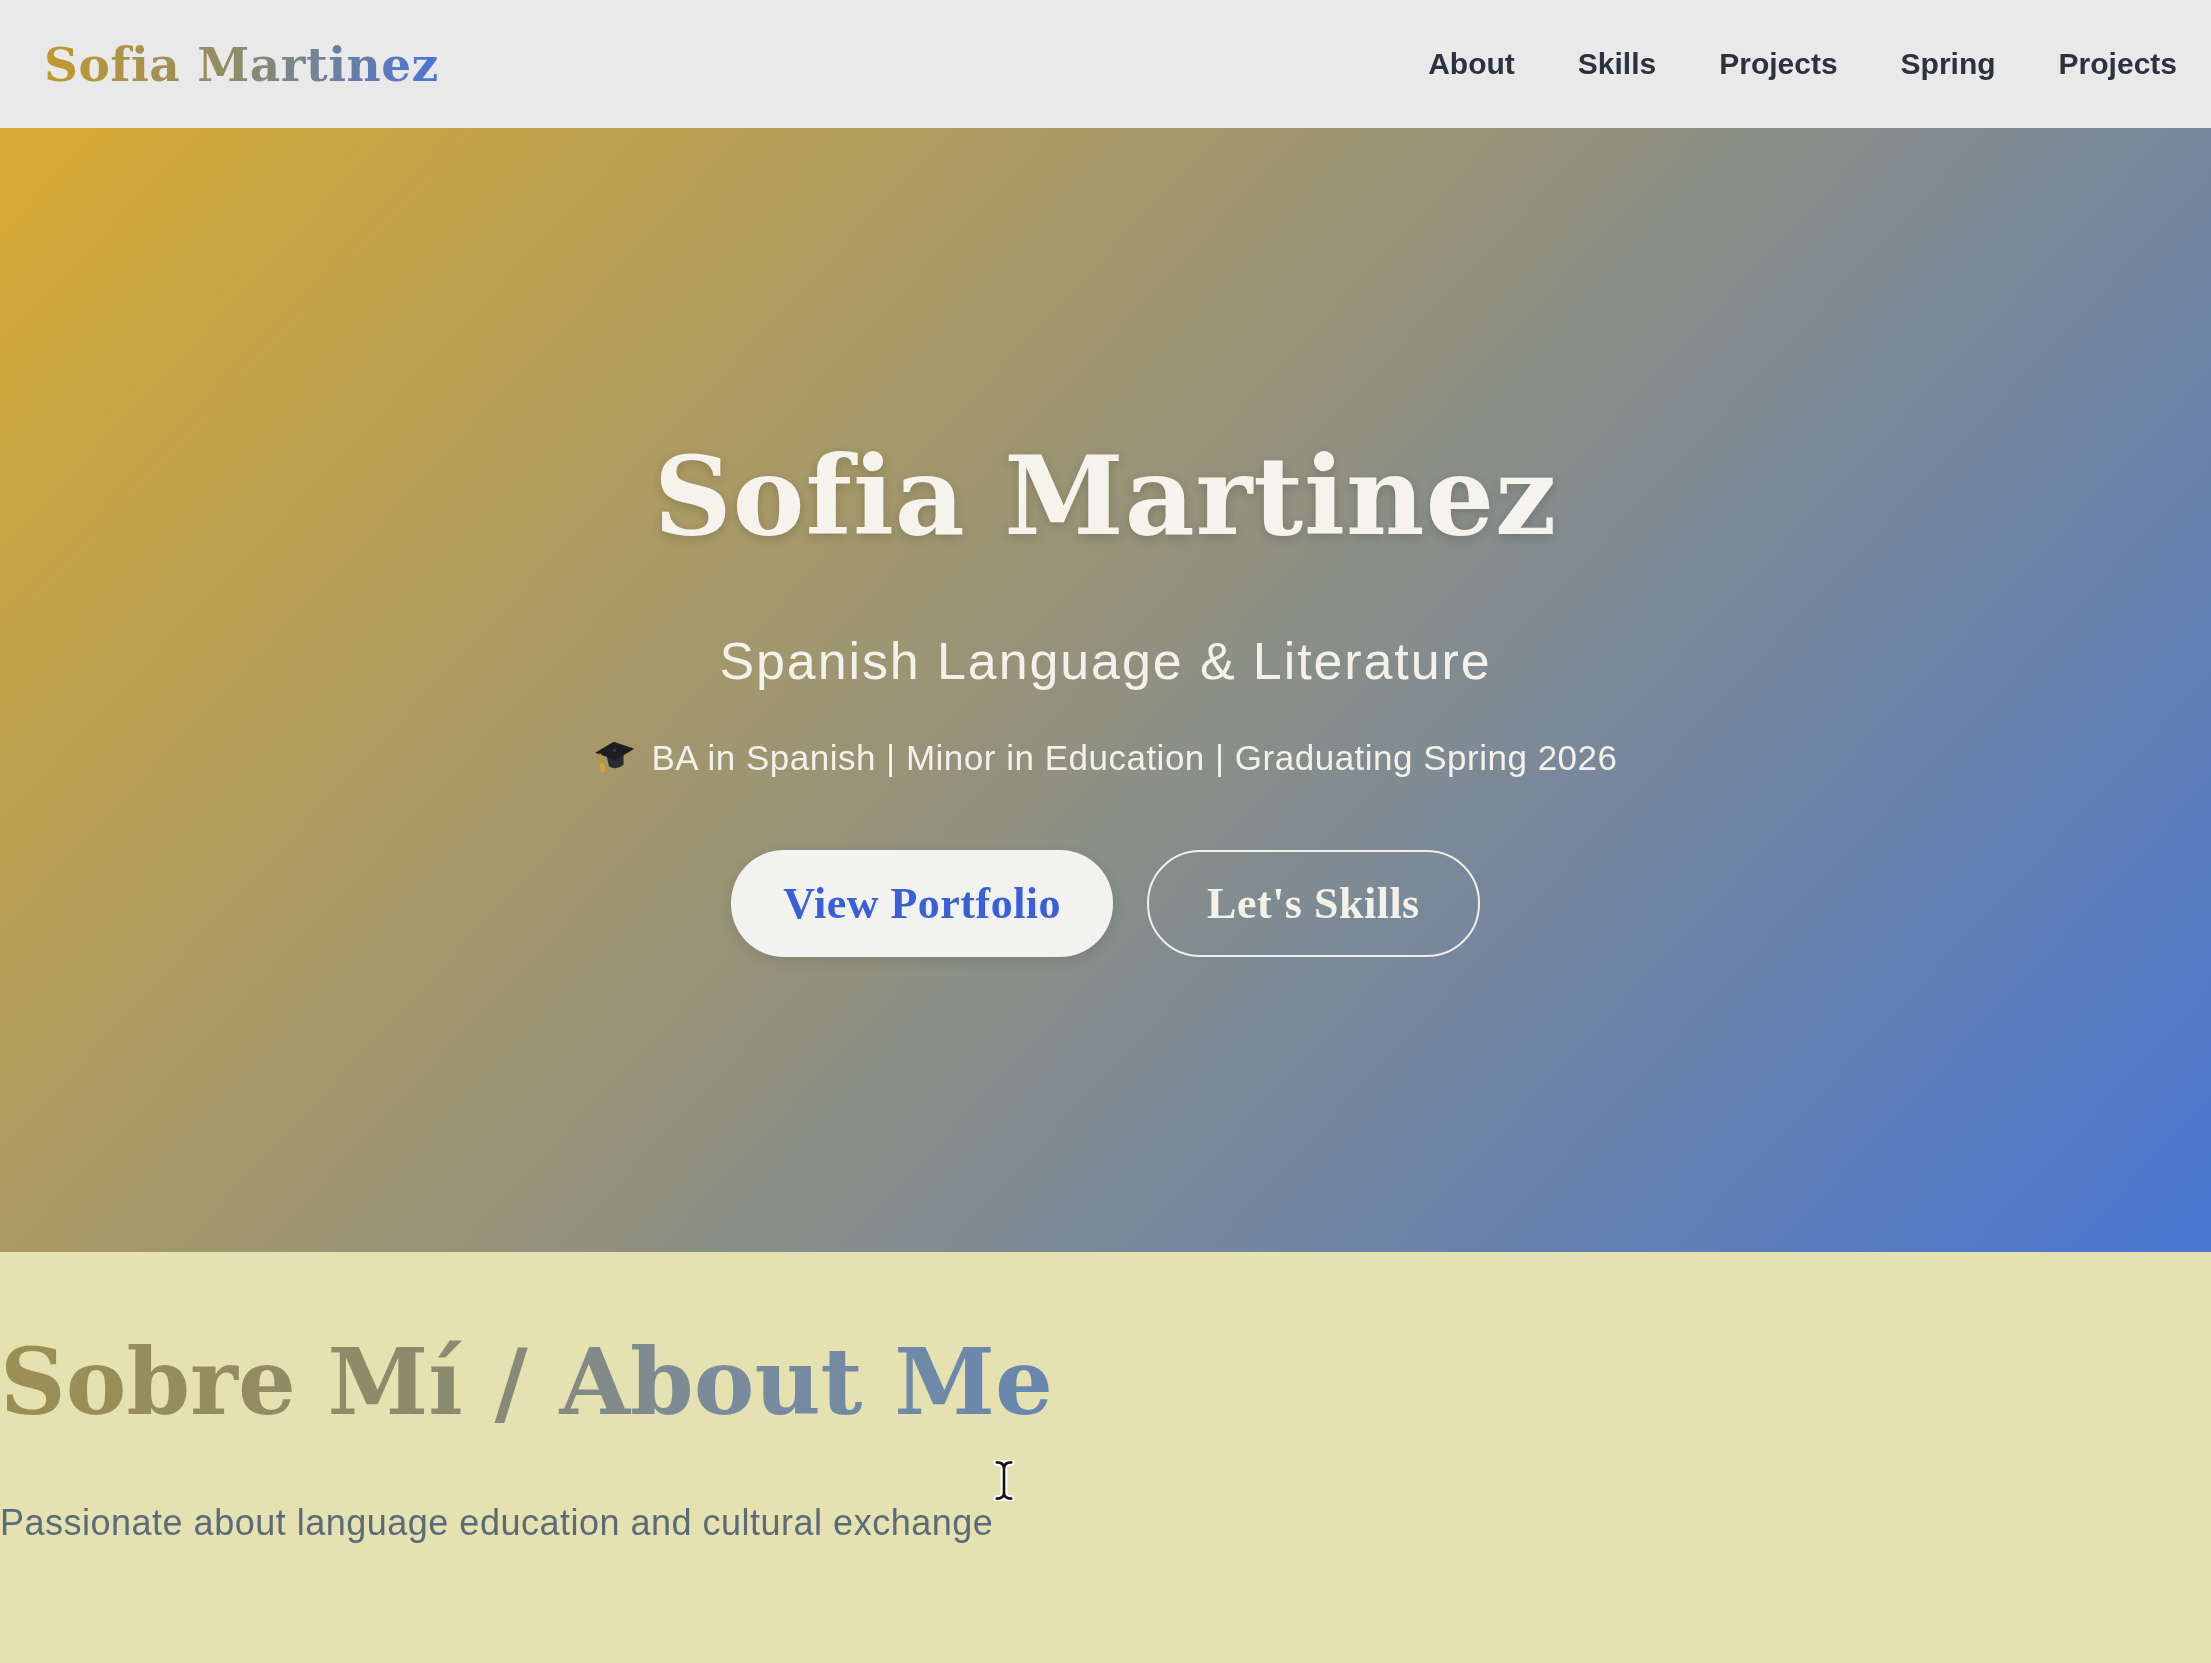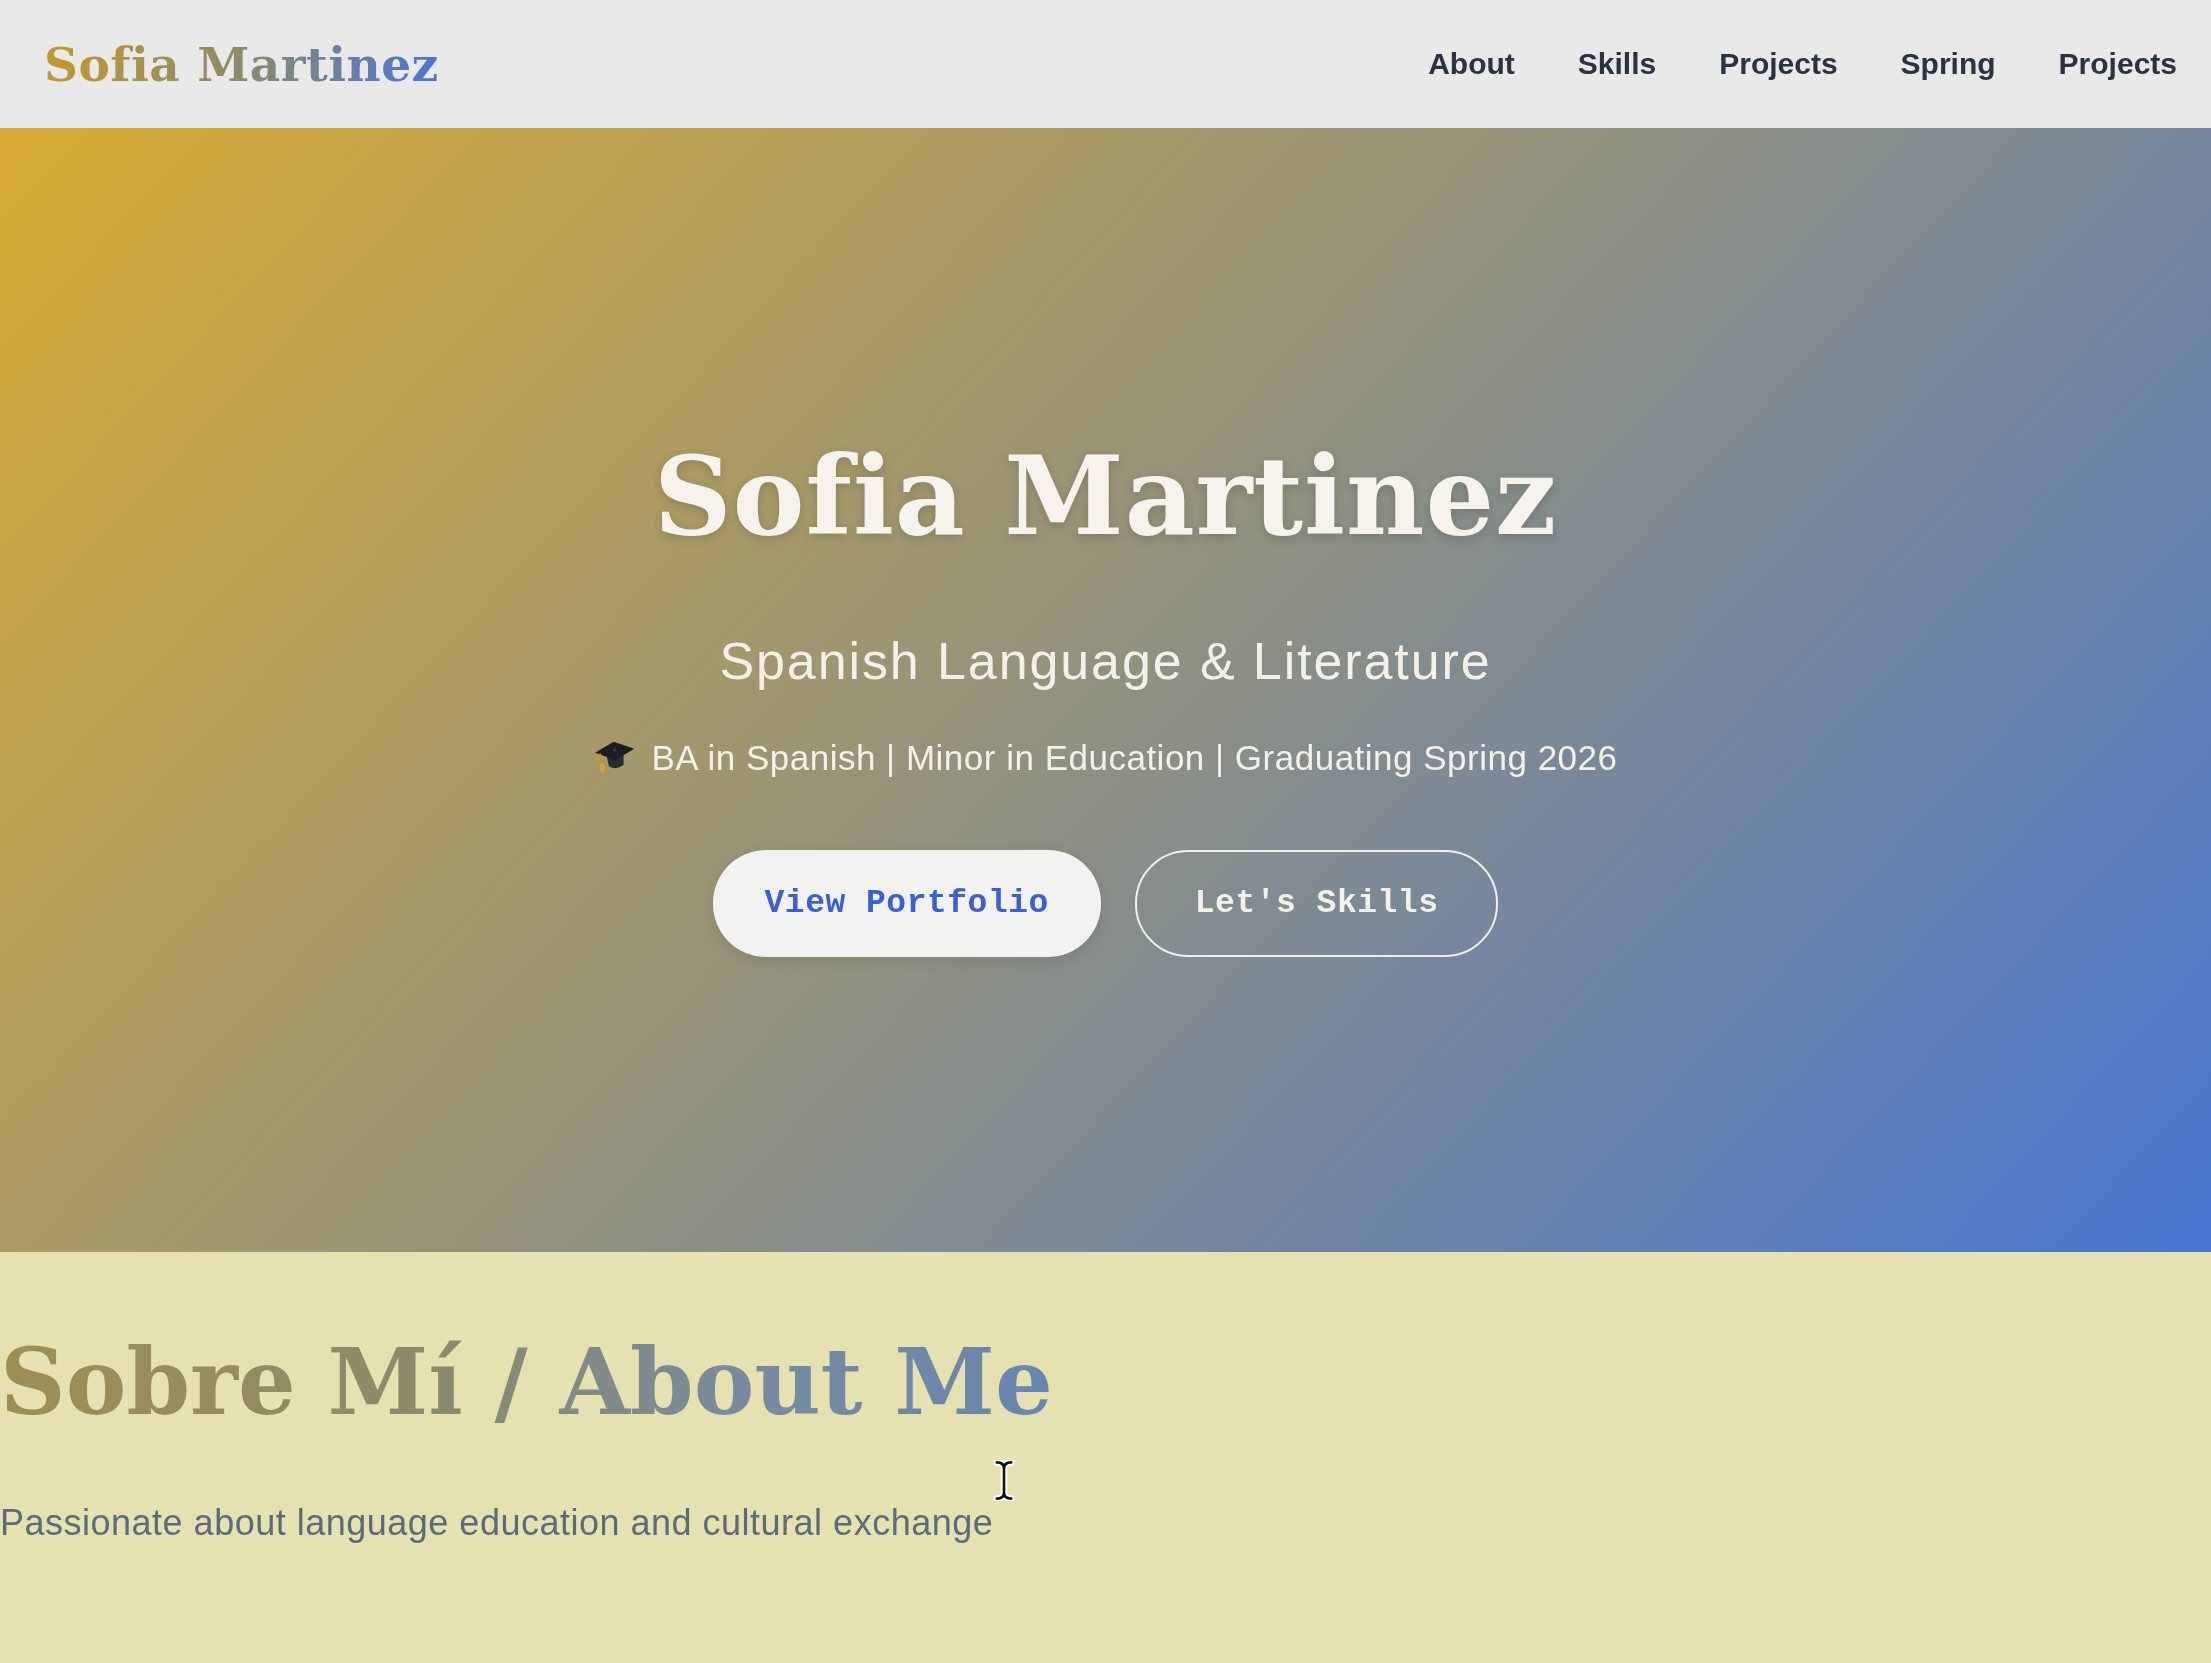--- a/index.html
+++ b/index.html
@@ -58,23 +58,23 @@
     font-size:35px; color:#f3f1e9; letter-spacing:0.5px;
   }
   .hero-edu svg { width:45px; height:41px; transform:rotate(-6deg); }
   .hero-buttons {
     margin-top:71px;
     display:flex; align-items:center; gap:34px;
   }
   .btn {
     height:107px; border-radius:53px;
     display:flex; align-items:center; justify-content:center;
-    font-size:33px; font-weight:700; letter-spacing:0.5px;
+    font-size:44px; font-weight:700; letter-spacing:0.5px;
     cursor:pointer; border:none;
-    font-family:Liberation Mono, monospace;
+    font-family:Liberation Serif, serif;
   }
   .btn-solid {
     background:var(--btn-primary-bg,#f2f2f0);
     color:var(--btn-primary-text,#3b5fd8);
     padding:0 52px;
     box-shadow:0 3.7px 13px rgba(30,30,30,.12);
   }
   .btn-outline {
     background:transparent;
     border:2.8px solid var(--btn-outline-border,#eff0ea);

